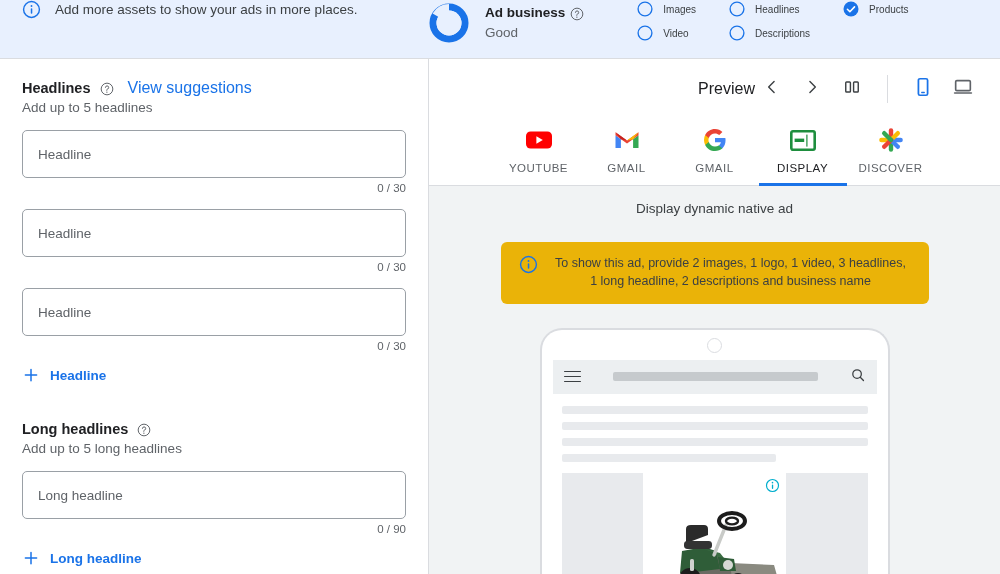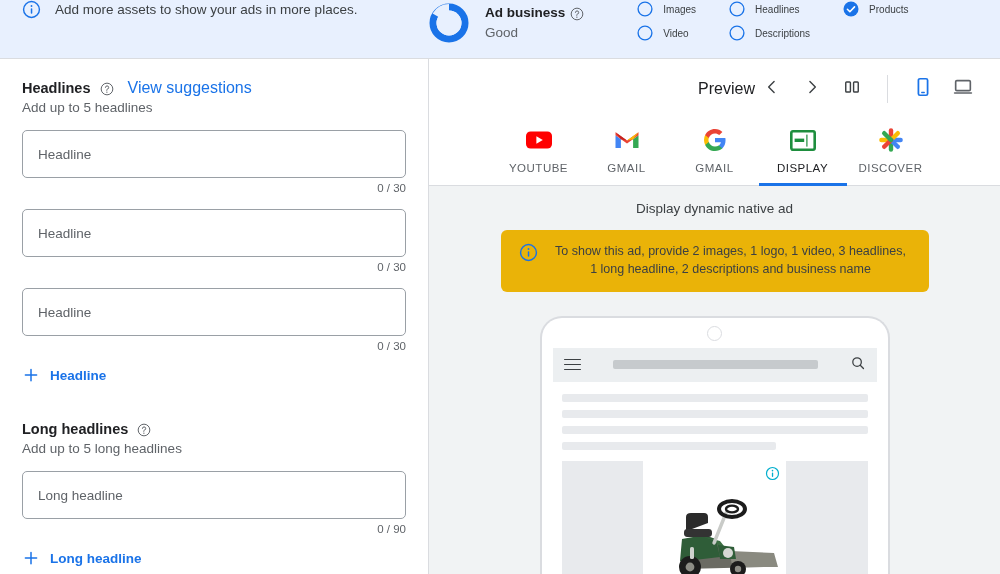--- a/index.html
+++ b/index.html
@@ -232,21 +232,21 @@
     background: #f1f3f4;
     overflow: hidden;
     display: flex;
     flex-direction: column;
     align-items: center;
     padding-top: 15px;
   }
   .pv-caption {
     font-size: 13.5px;
     color: #3c4043;
-    margin-bottom: 14px;
+    margin-bottom: 26px;
   }
   .pv-note {
     width: 428px;
     background: #eab308;
     border-radius: 6px;
     padding: 13px 18px;
     display: flex;
     gap: 13px;
     align-items: flex-start;
   }

